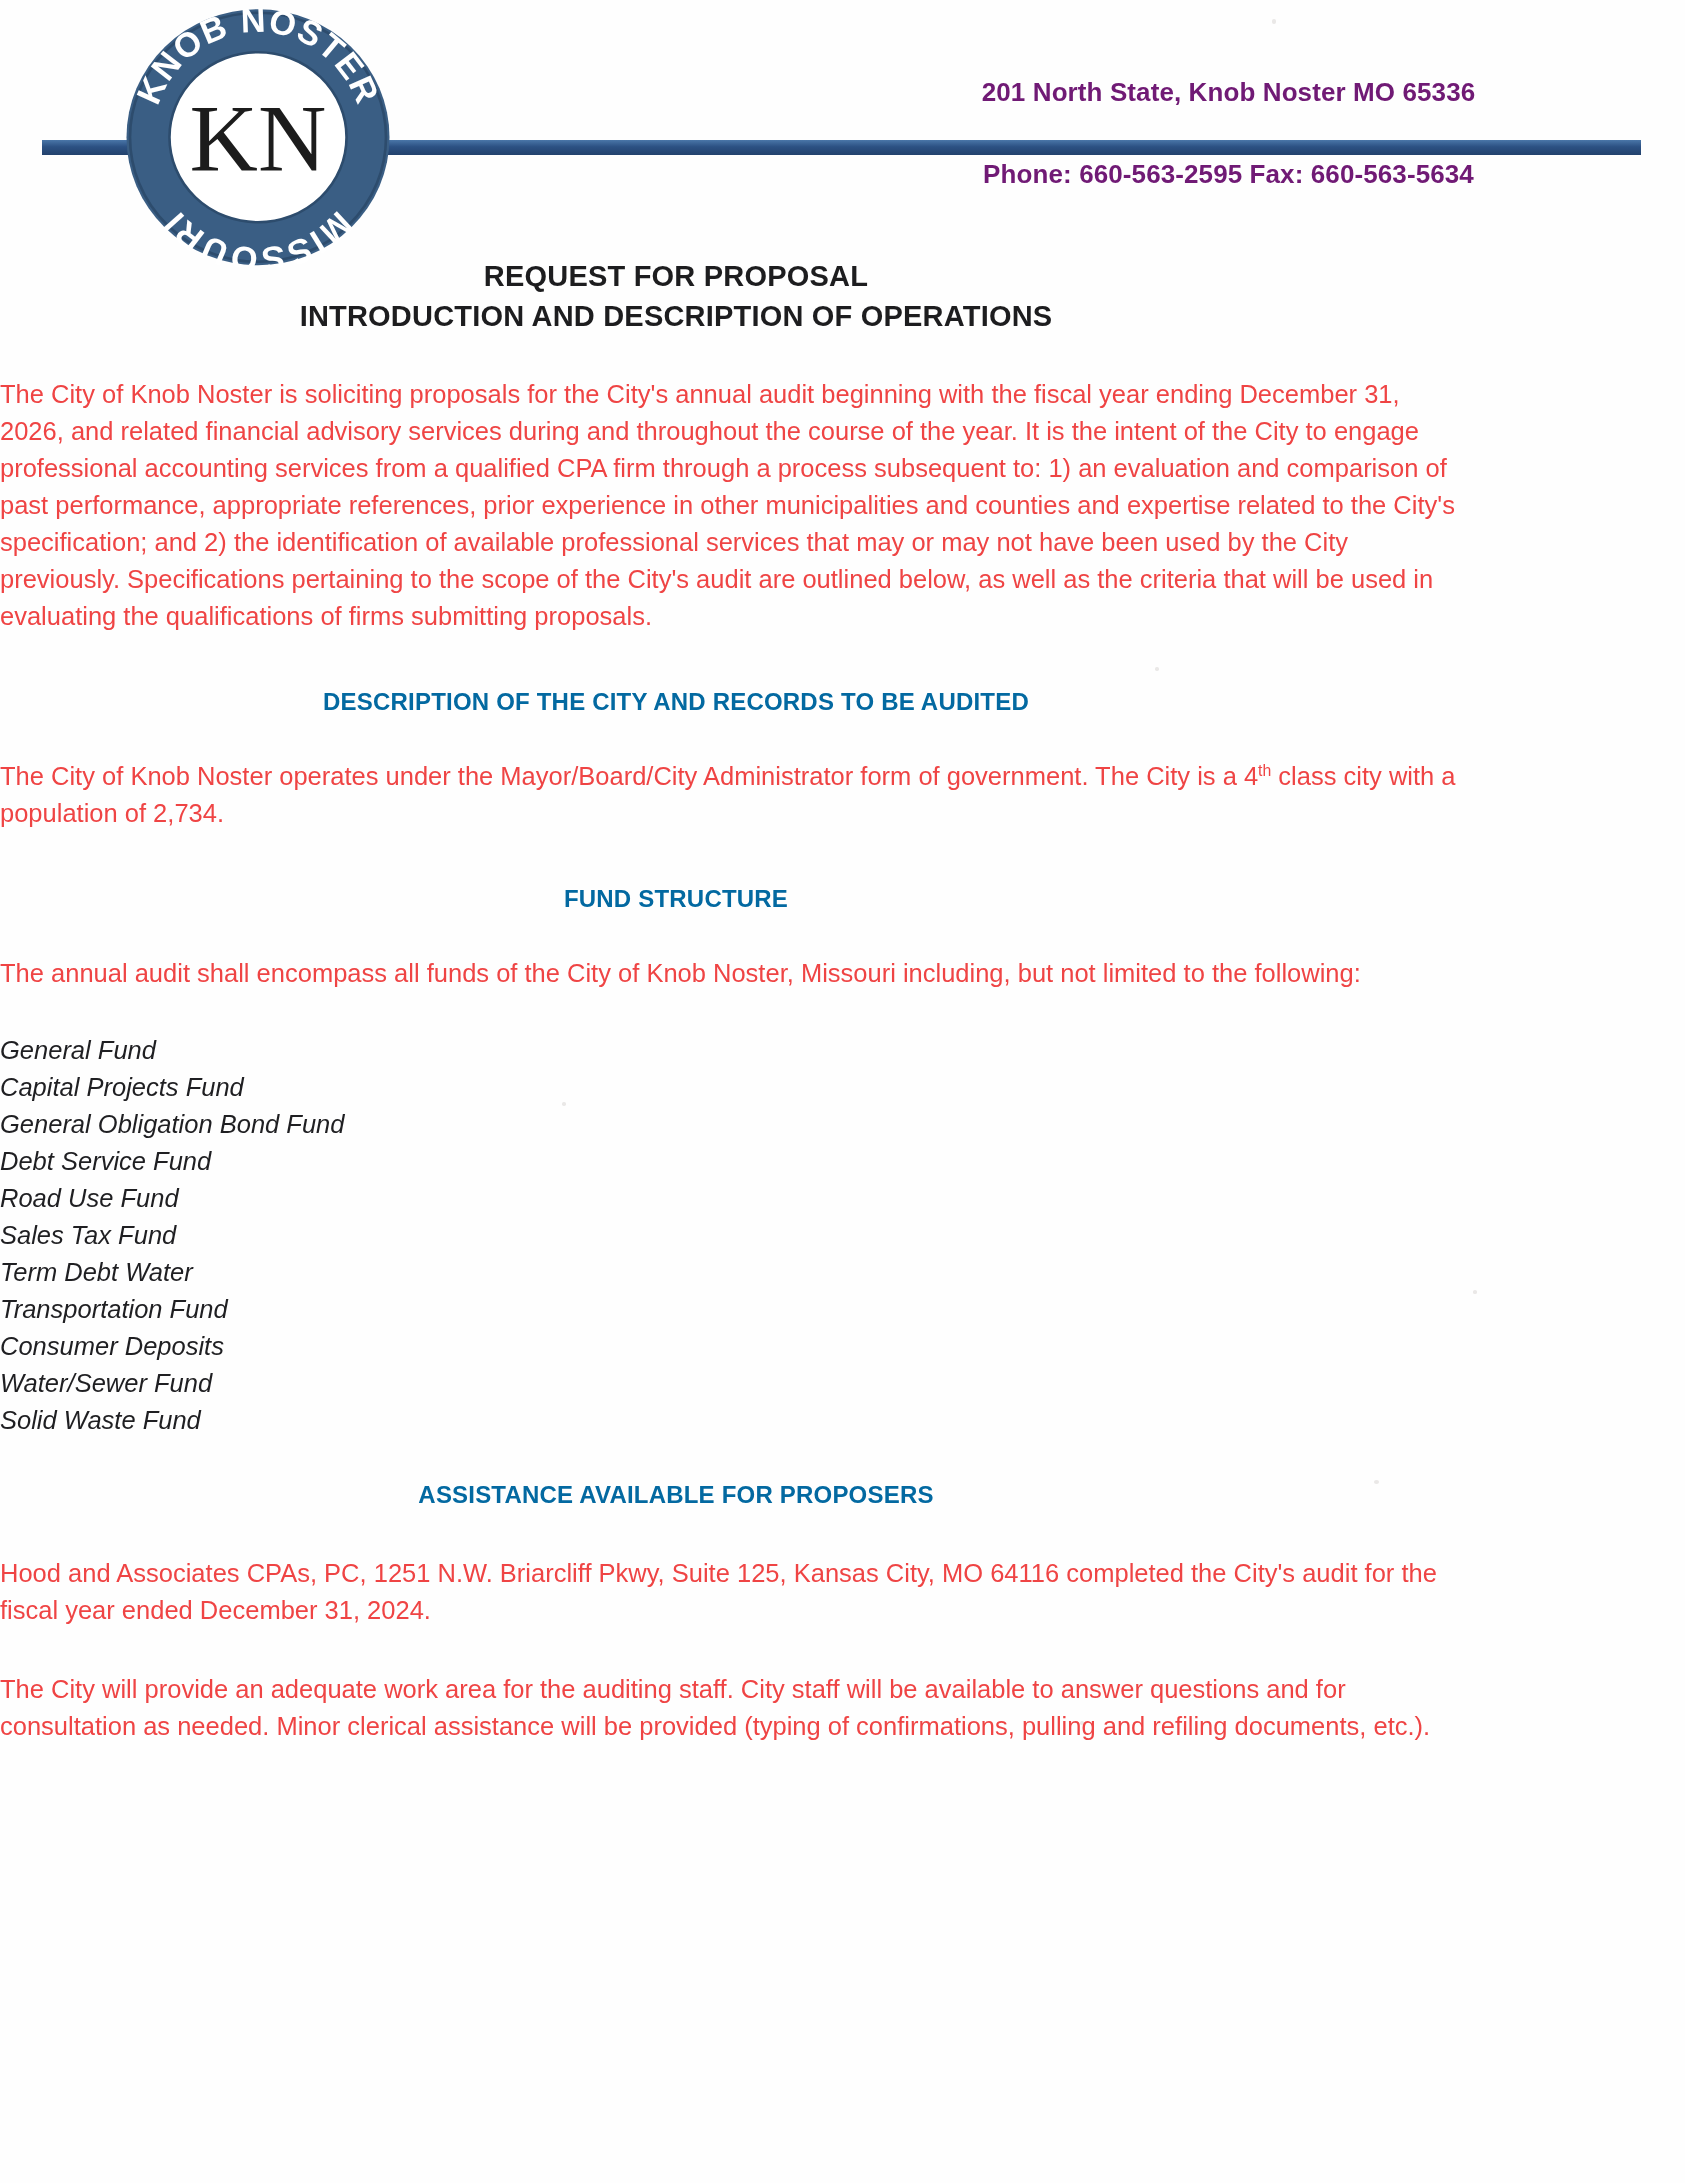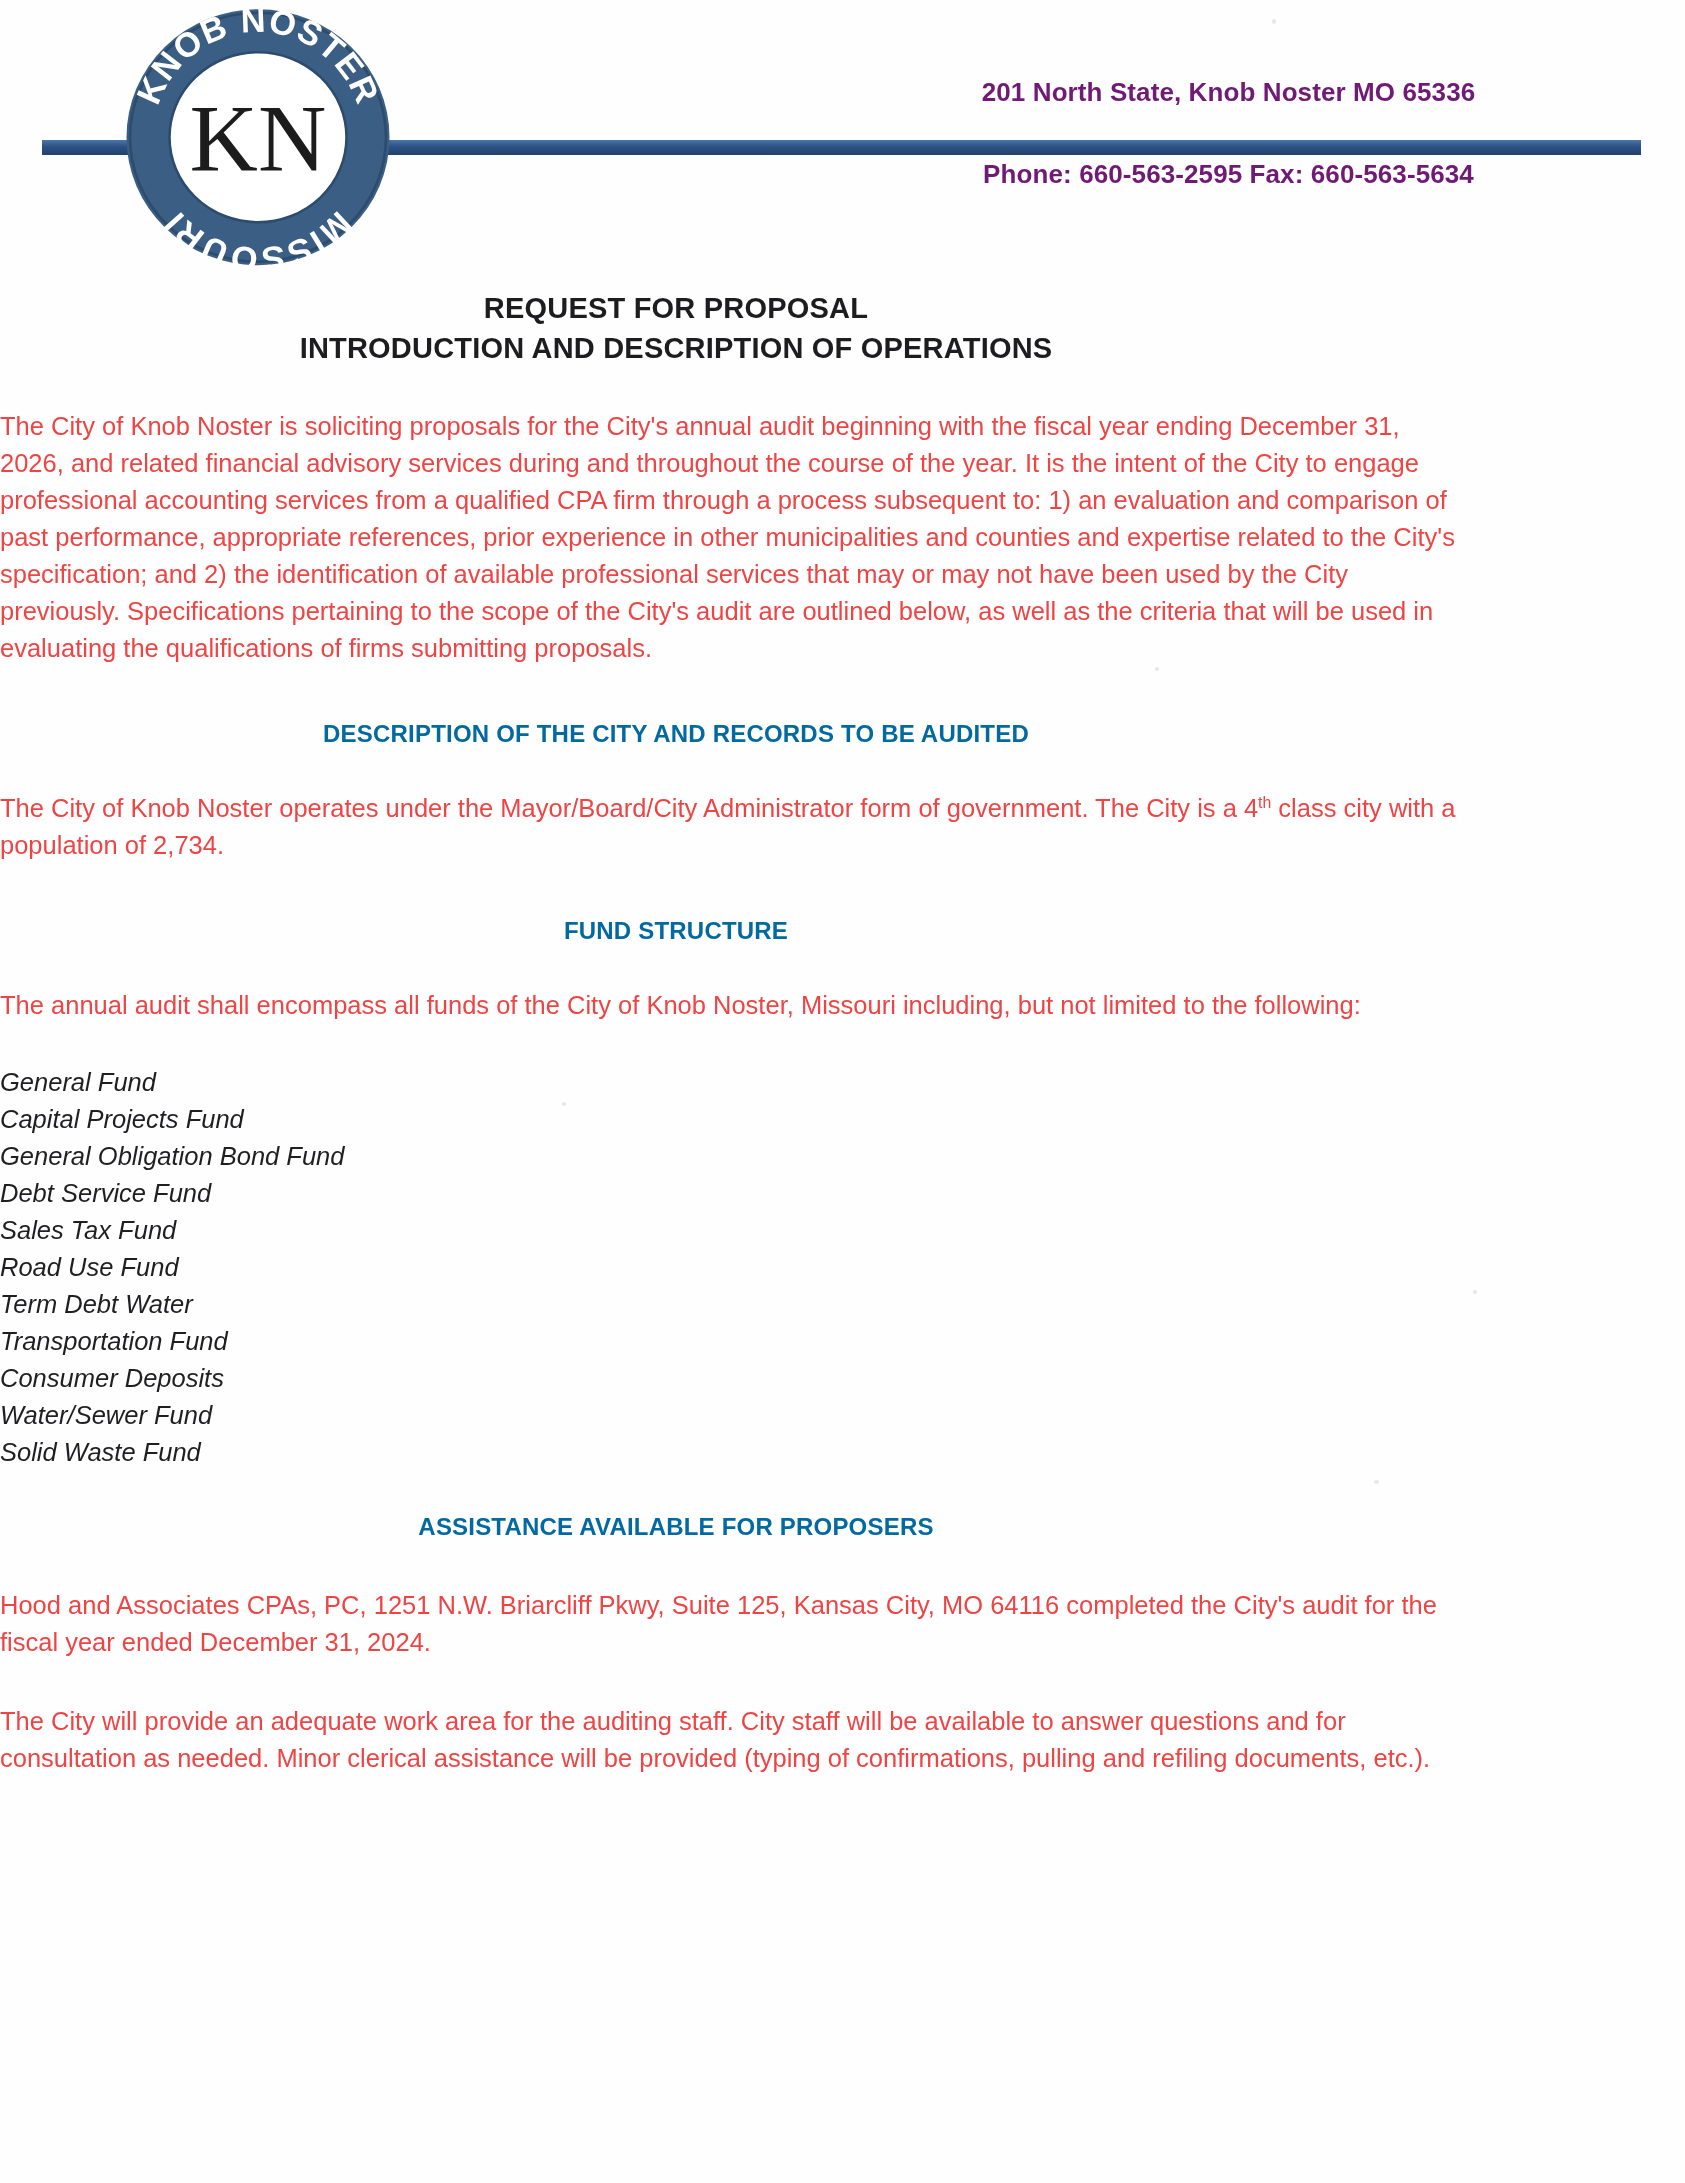--- a/index.html
+++ b/index.html
@@ -72,21 +72,21 @@
     letter-spacing: 0.1px;
     color: #701a75;
     white-space: nowrap;
   }
   .contact-line.address { margin-bottom: 51px; }
 
   
   .content {
     position: absolute;
     left: 0;
-    top: 288px;
+    top: 256px;
     width: 1352px;
   }
 
   .doc-title {
     text-align: center;
     font-size: 29px;
     font-weight: bold;
     line-height: 40px;
     letter-spacing: 0.2px;
     color: #1d1d1f;
@@ -204,22 +204,22 @@
 
     <p class="para">The annual audit shall encompass all funds of the City of Knob Noster, Missouri including, but not limited to the following:</p>
 
     <div class="sp-e"></div>
 
     <ul class="fund-list" id="fund-list">
         <li>General Fund</li>
         <li>Capital Projects Fund</li>
         <li>General Obligation Bond Fund</li>
         <li>Debt Service Fund</li>
+        <li>Road Use Fund</li>
         <li>Sales Tax Fund</li>
-        <li>Road Use Fund</li>
         <li>Term Debt Water</li>
         <li>Transportation Fund</li>
         <li>Consumer Deposits</li>
         <li>Water/Sewer Fund</li>
         <li>Solid Waste Fund</li>
       </ul>
 
     <div class="sp-f"></div>
 
     <div class="section-heading">ASSISTANCE AVAILABLE FOR PROPOSERS</div>

